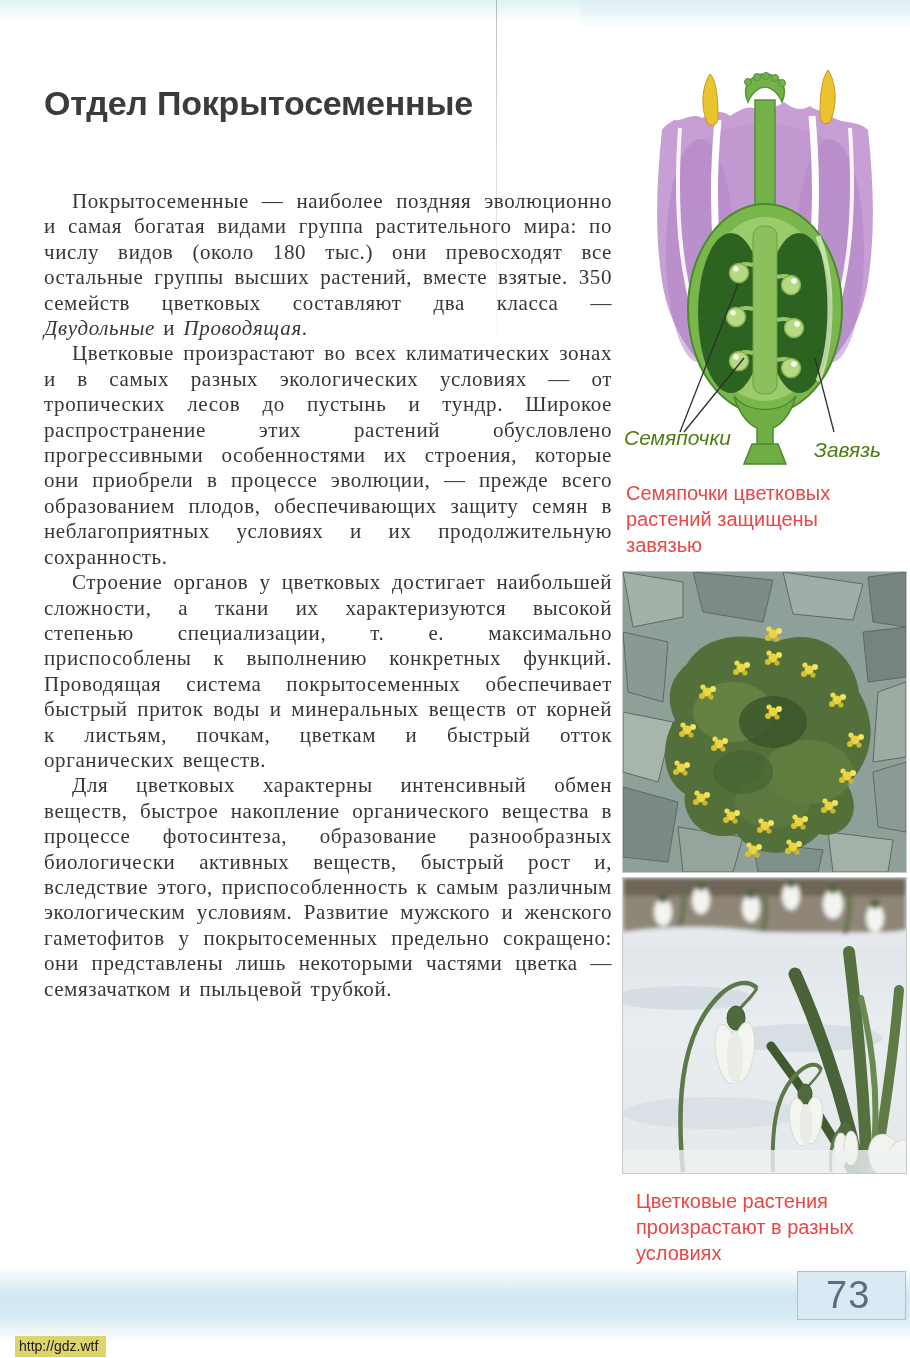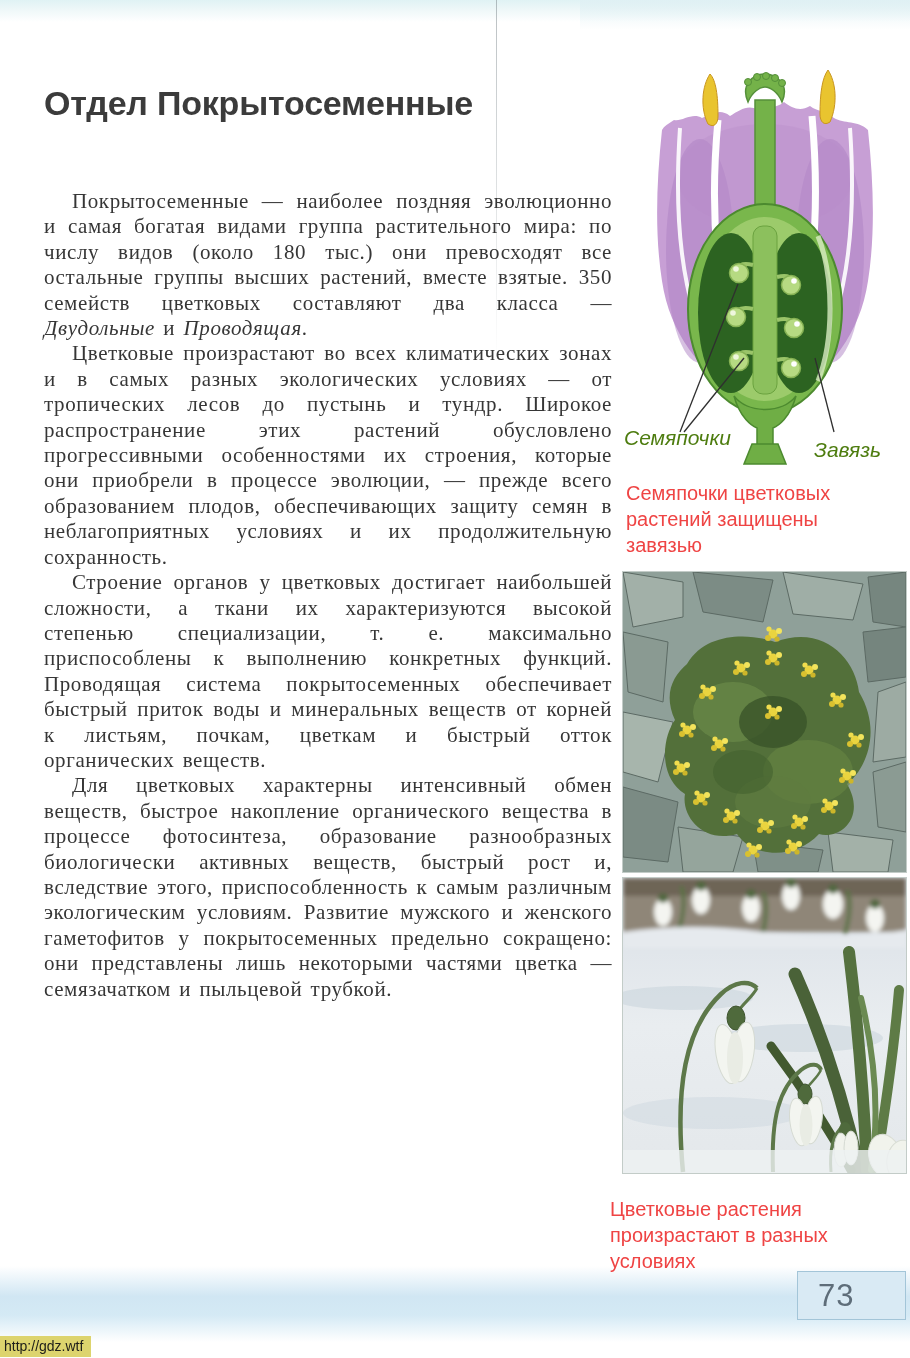--- a/index.html
+++ b/index.html
@@ -29,35 +29,35 @@
 
   
   .diagram{left:622px;top:66px;width:286px;height:402px;}
   .diag-label{position:absolute;font-family:"Liberation Sans",sans-serif;
     font-style:italic;font-size:21px;color:#4d7c0f;white-space:nowrap;}
   .lbl-ovules{left:2px;top:360px;}
   .lbl-ovary{left:192px;top:372px;}
   .caption{font-family:"Liberation Sans",sans-serif;font-size:20px;
     line-height:26px;color:#ef4444;}
   .cap1{left:626px;top:480px;width:222px;}
-  .cap2{left:610px;top:1188px;width:238px;margin-top:8px;}
+  .cap2{left:636px;top:1188px;width:238px;}
   .photo{left:622px;width:285px;border:1px solid #c3ccc8;box-sizing:border-box;}
   .photo svg{display:block;}
   .photo1{top:571px;height:302px;}
   .photo2{top:877px;height:297px;}
 
   
   .pagenum-box{left:797px;top:1271px;width:109px;height:49px;
     background:#d9eaf4;border:1px solid #a3c5d8;box-sizing:border-box;
     display:flex;align-items:center;
-    font-family:"Liberation Sans",sans-serif;font-size:31px;color:#5e6d79;
-    padding-left:20px;letter-spacing:1px;}
-
-  
-  .watermark{left:0;top:1336px;background:#ddd46e;color:#20201a;
+    font-family:"Liberation Sans",sans-serif;font-size:38px;color:#5e6d79;
+    padding-left:28px;letter-spacing:1px;}
+
+  
+  .watermark{left:15px;top:1336px;background:#ddd46e;color:#20201a;
     font-family:"Liberation Sans",sans-serif;font-size:14px;line-height:20px;
     padding:0 8px 1px 4px;}
 </style>
 </head>
 <body>
 
 <div class="abs top-tint"></div>
 <div class="abs top-tint-right"></div>
 <div class="abs scan-line"></div>
 <div class="abs bottom-band"></div>

